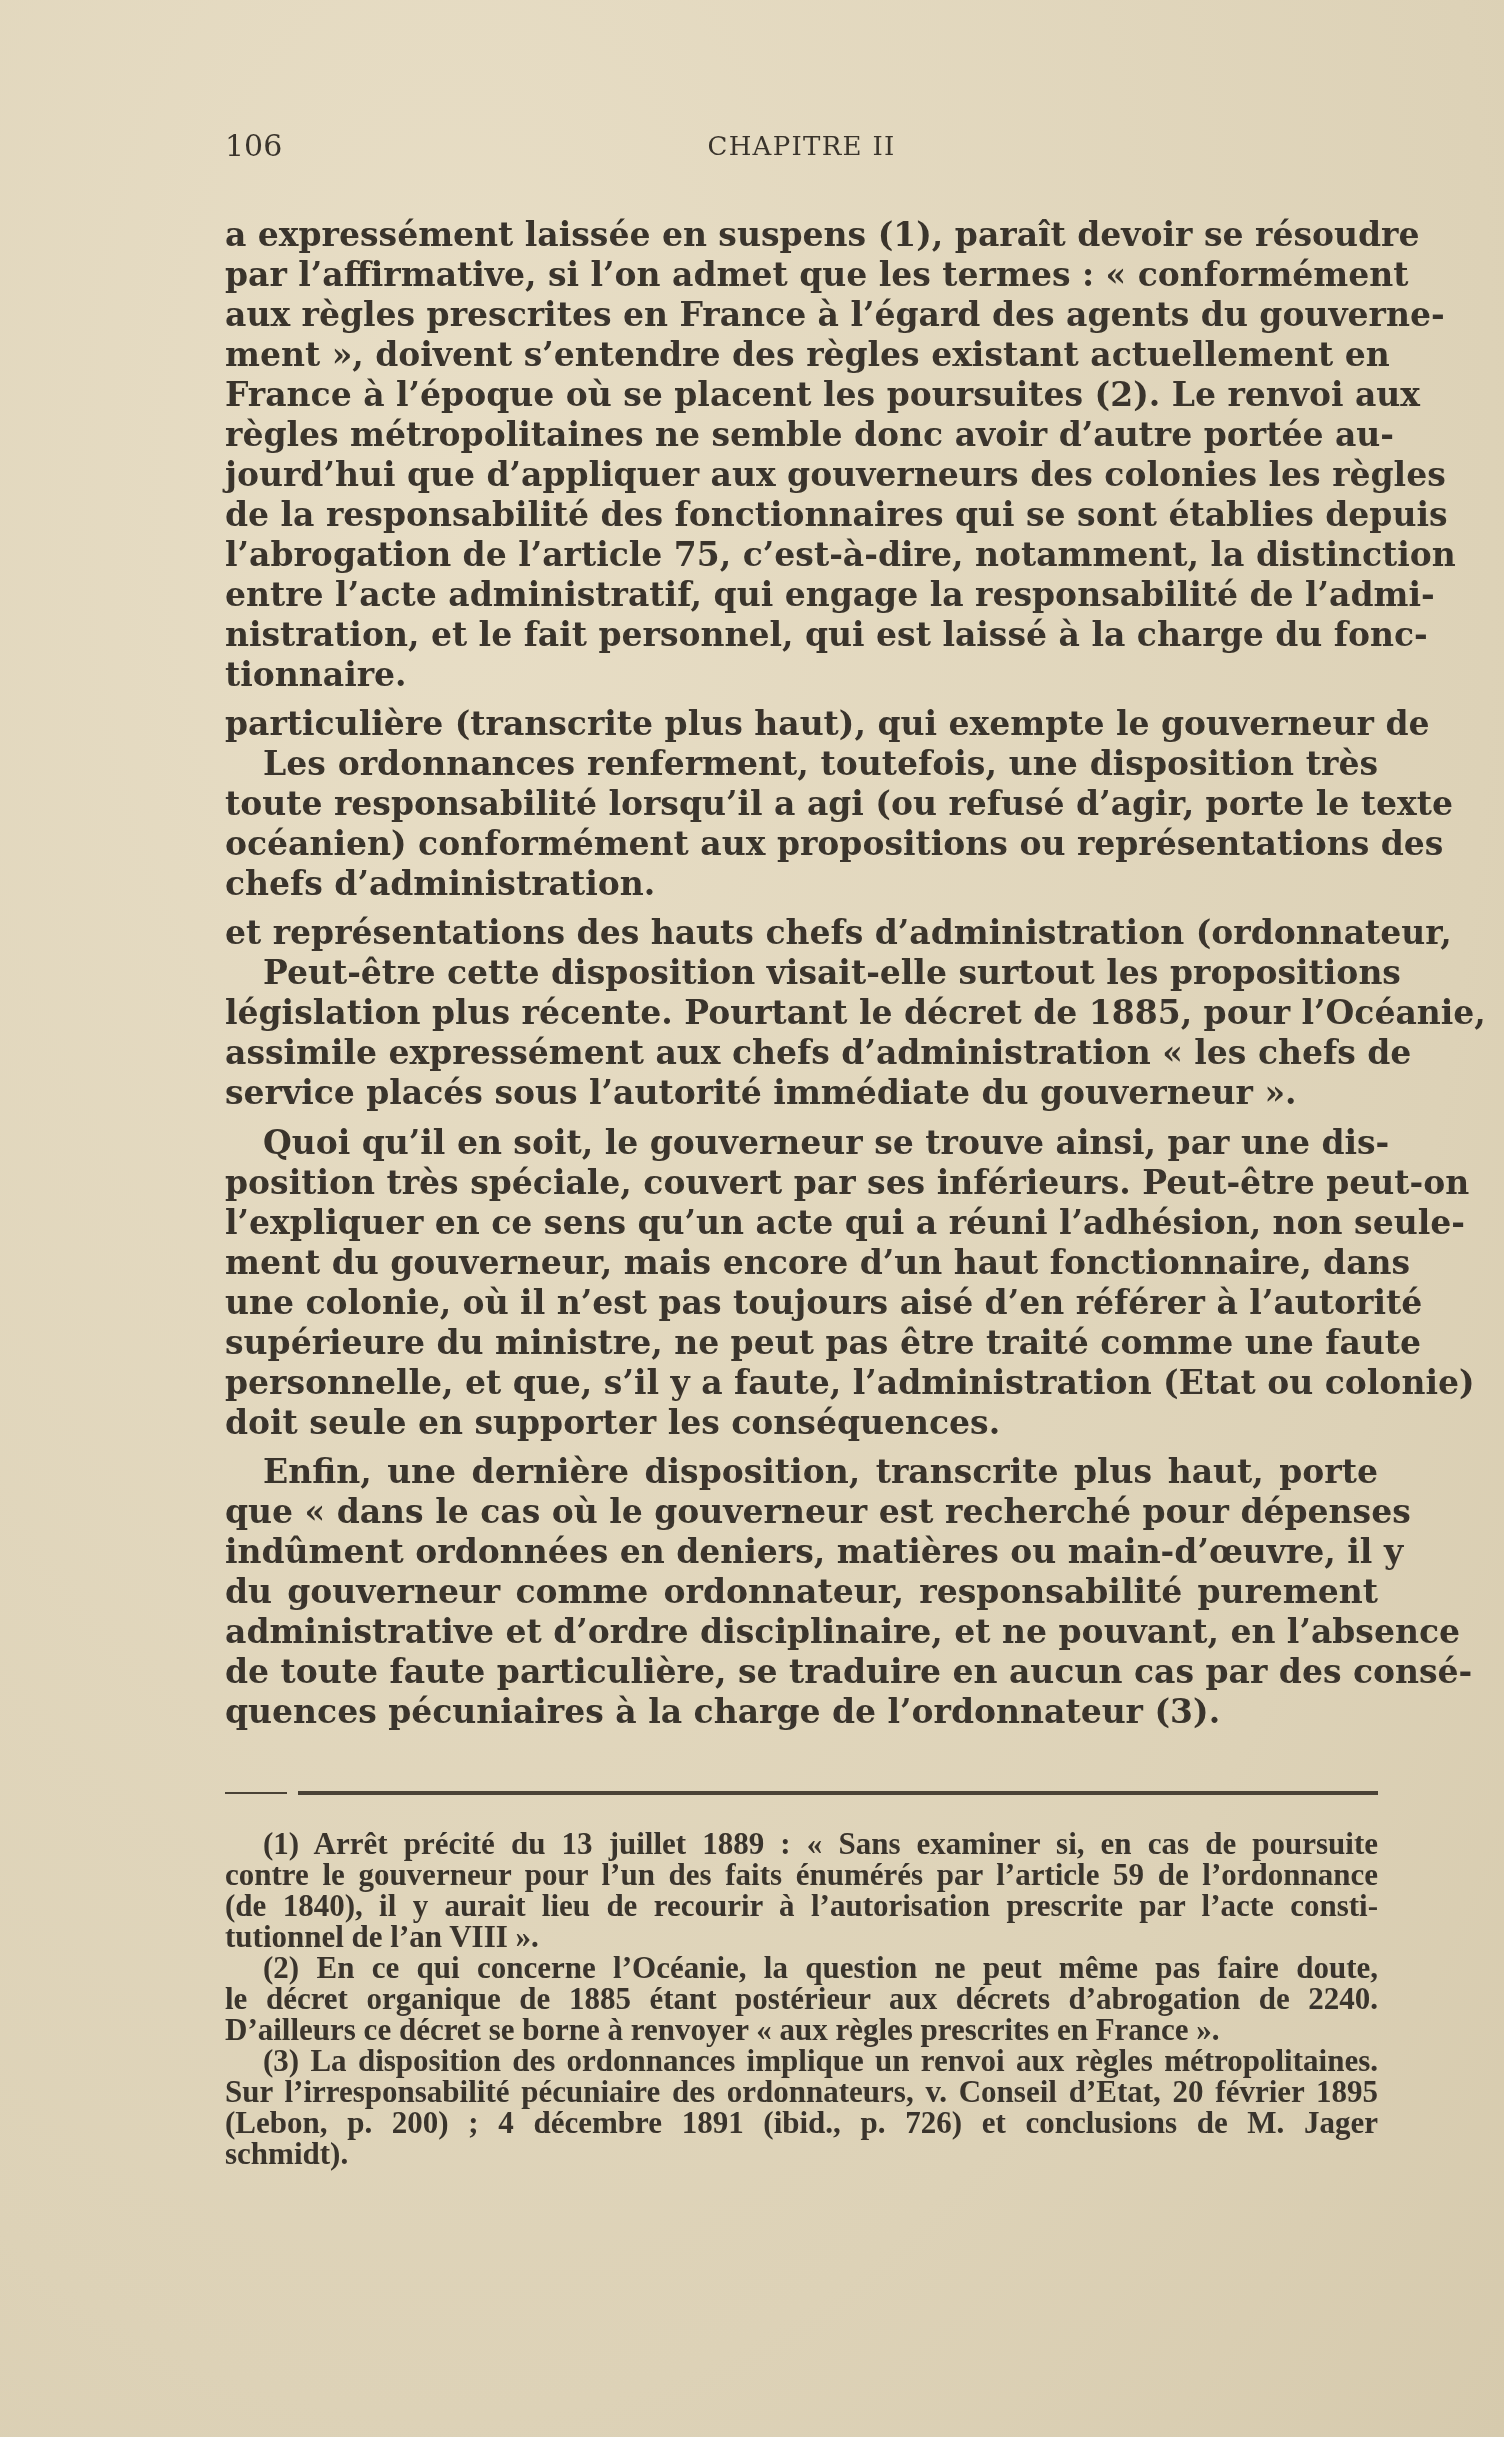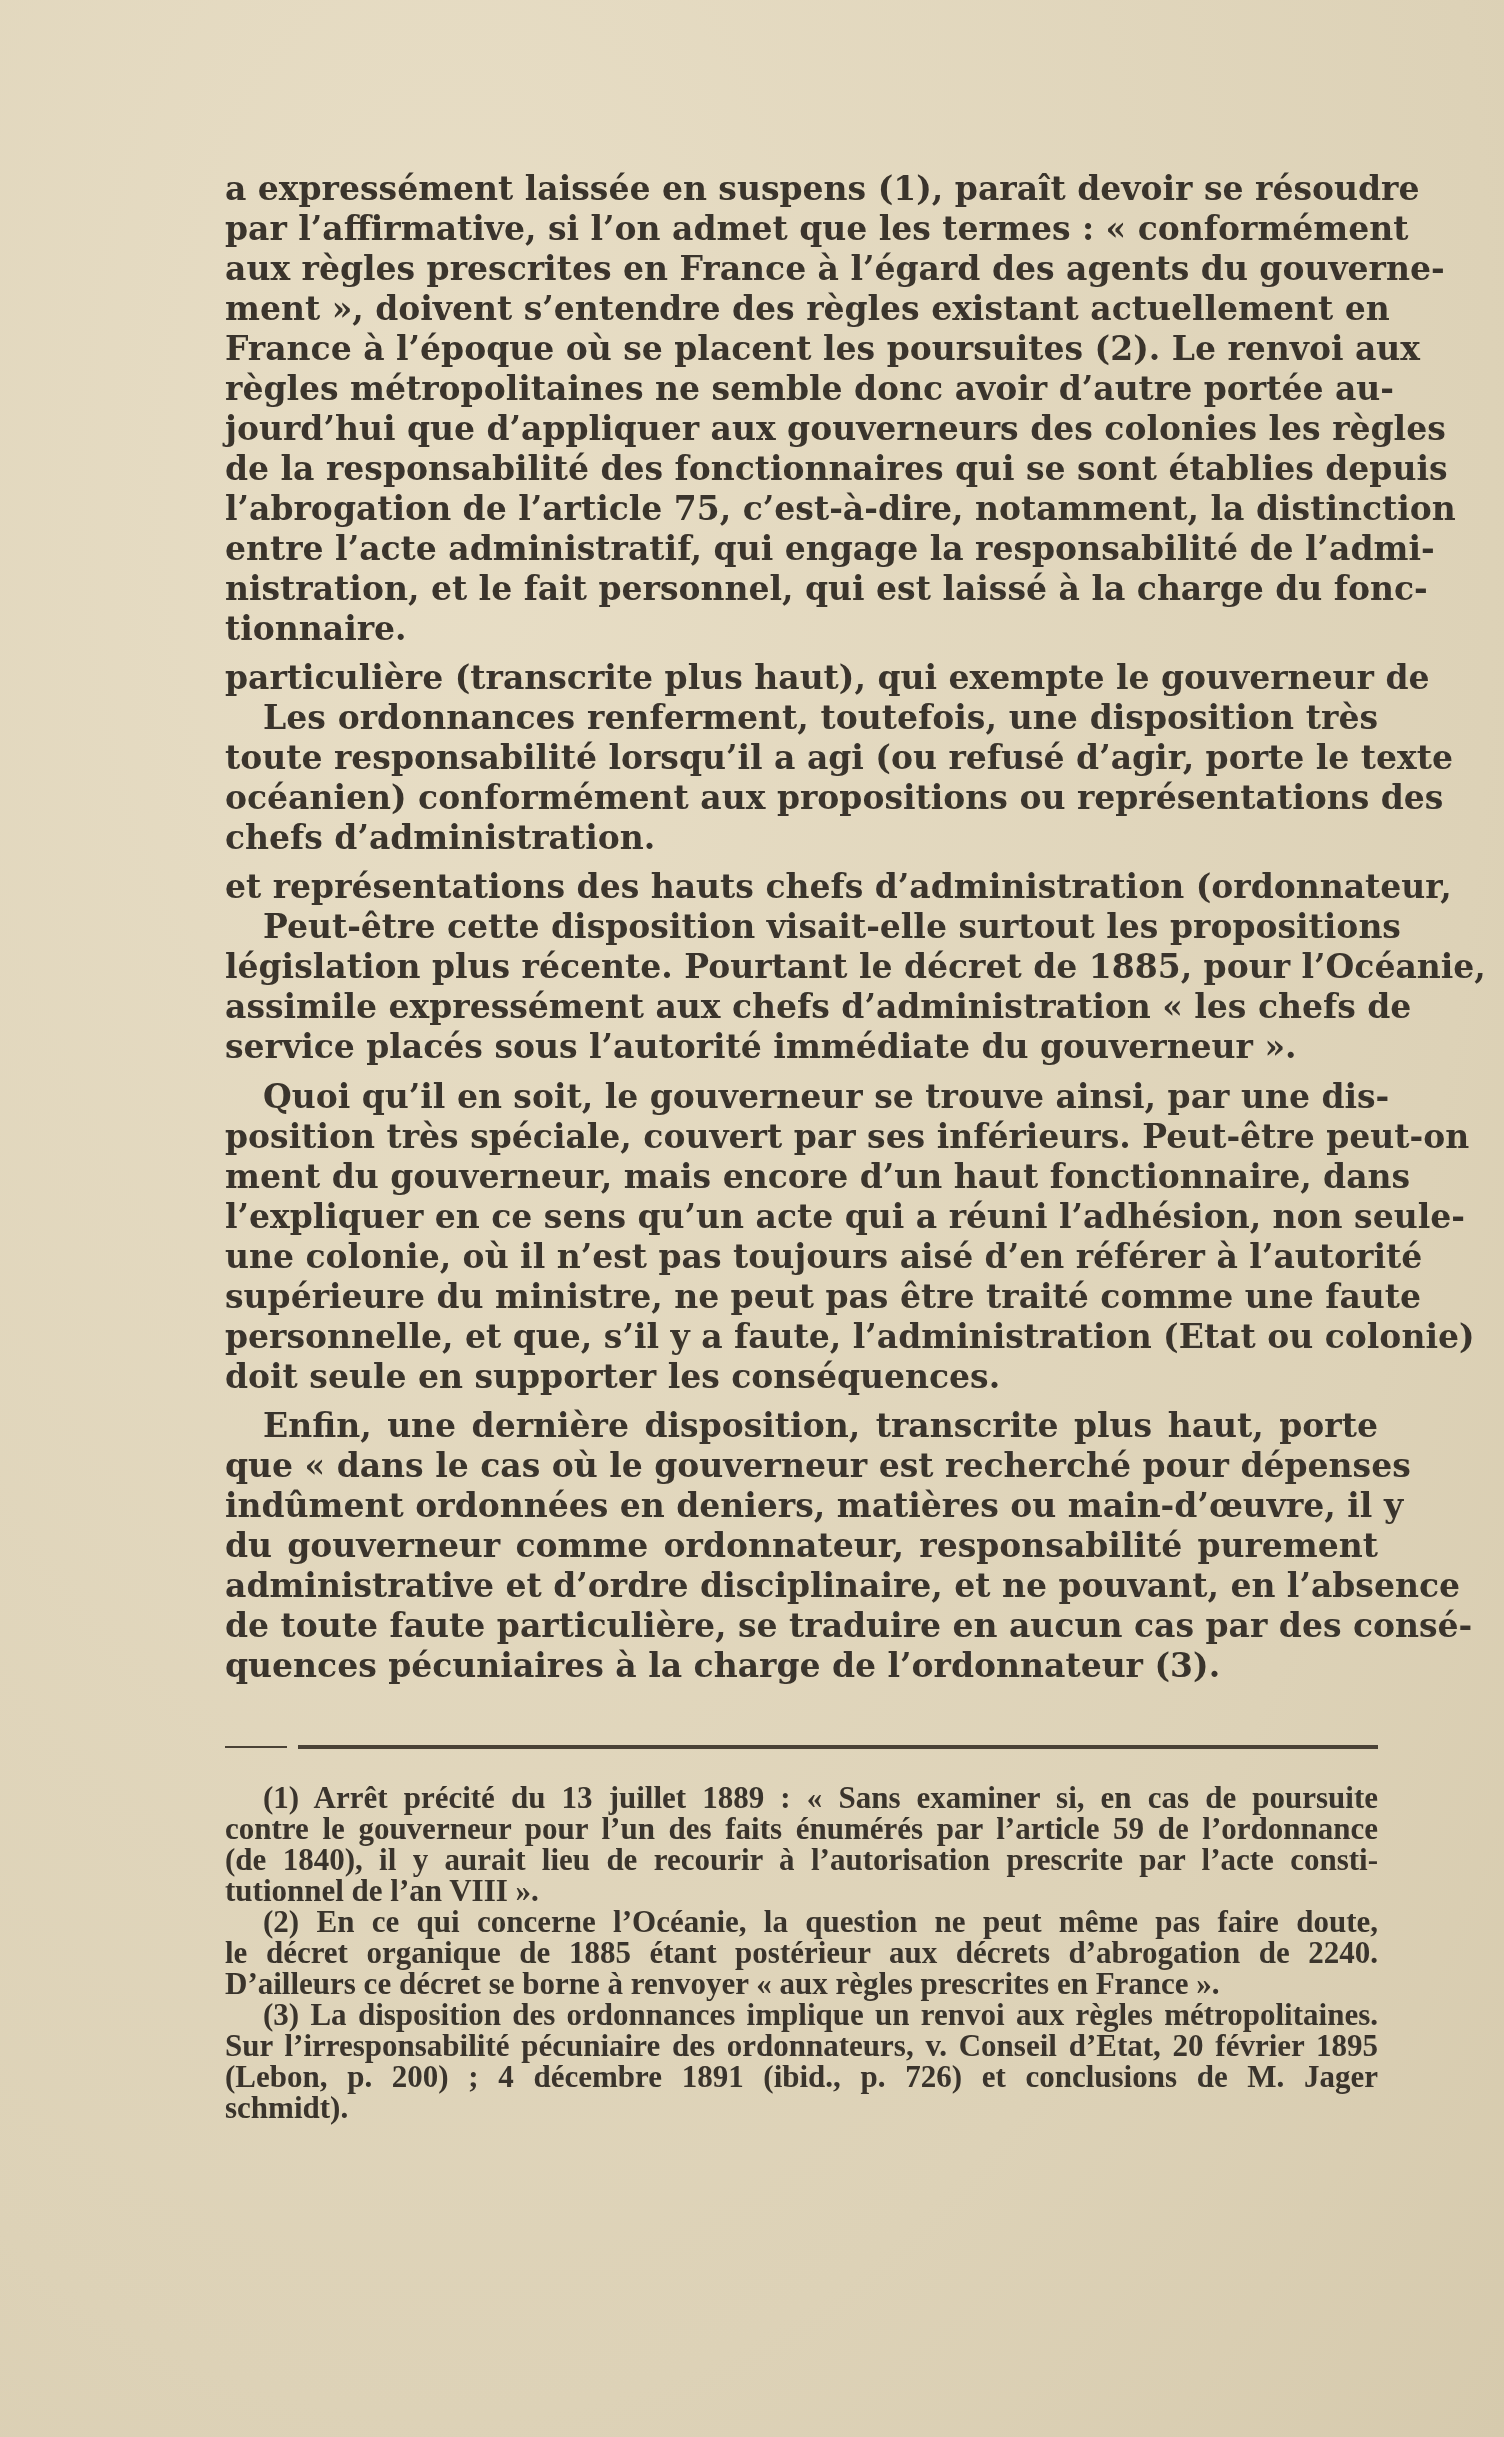--- a/index.html
+++ b/index.html
@@ -24,20 +24,24 @@
   .rule .short { position: absolute; left: 0; width: 62px; top: 1.3px; height: 2px; background: #4a4236; }
   .rule .long { position: absolute; left: 73px; right: 0; top: 0.7px; height: 3.3px; background: #4a4236; }
   .notes { margin-top: 33px; font-size: 31px; font-family: "Liberation Serif", serif; }
   .note .line { height: 31px; line-height: 31px; }
   .note { margin-bottom: 0; }
 </style>
 </head>
 <body>
 
 <div class="page">
+  <div class="header">
+    <span class="page-num">106</span>
+    <span class="running-head">CHAPITRE II</span>
+  </div>
 
   <div class="body" id="body">
       <div class="para">
         <span class="line">a expressément laissée en suspens (1), paraît devoir se résoudre</span>
         <span class="line">par l’affirmative, si l’on admet que les termes : « conformément</span>
         <span class="line">aux règles prescrites en France à l’égard des agents du gouverne-</span>
         <span class="line">ment », doivent s’entendre des règles existant actuellement en</span>
         <span class="line">France à l’époque où se placent les poursuites (2). Le renvoi aux</span>
         <span class="line">règles métropolitaines ne semble donc avoir d’autre portée au-</span>
         <span class="line">jourd’hui que d’appliquer aux gouverneurs des colonies les règles</span>
@@ -57,22 +61,22 @@
       <div class="para">
         <span class="line">et représentations des hauts chefs d’administration (ordonnateur,</span>
         <span class="line indent">Peut-être cette disposition visait-elle surtout les propositions</span>
         <span class="line">législation plus récente. Pourtant le décret de 1885, pour l’Océanie,</span>
         <span class="line">assimile expressément aux chefs d’administration « les chefs de</span>
         <span class="line last">service placés sous l’autorité immédiate du gouverneur ».</span>
       </div>
       <div class="para">
         <span class="line indent">Quoi qu’il en soit, le gouverneur se trouve ainsi, par une dis-</span>
         <span class="line">position très spéciale, couvert par ses inférieurs. Peut-être peut-on</span>
+        <span class="line">l’expliquer en ce sens qu’un acte qui a réuni l’adhésion, non seule-</span>
         <span class="line">ment du gouverneur, mais encore d’un haut fonctionnaire, dans</span>
-        <span class="line">l’expliquer en ce sens qu’un acte qui a réuni l’adhésion, non seule-</span>
         <span class="line">une colonie, où il n’est pas toujours aisé d’en référer à l’autorité</span>
         <span class="line">supérieure du ministre, ne peut pas être traité comme une faute</span>
         <span class="line">personnelle, et que, s’il y a faute, l’administration (Etat ou colonie)</span>
         <span class="line last">doit seule en supporter les conséquences.</span>
       </div>
       <div class="para">
         <span class="line indent">Enfin, une dernière disposition, transcrite plus haut, porte</span>
         <span class="line">que « dans le cas où le gouverneur est recherché pour dépenses</span>
         <span class="line">indûment ordonnées en deniers, matières ou main-d’œuvre, il y</span>
         <span class="line">du gouverneur comme ordonnateur, responsabilité purement</span>

